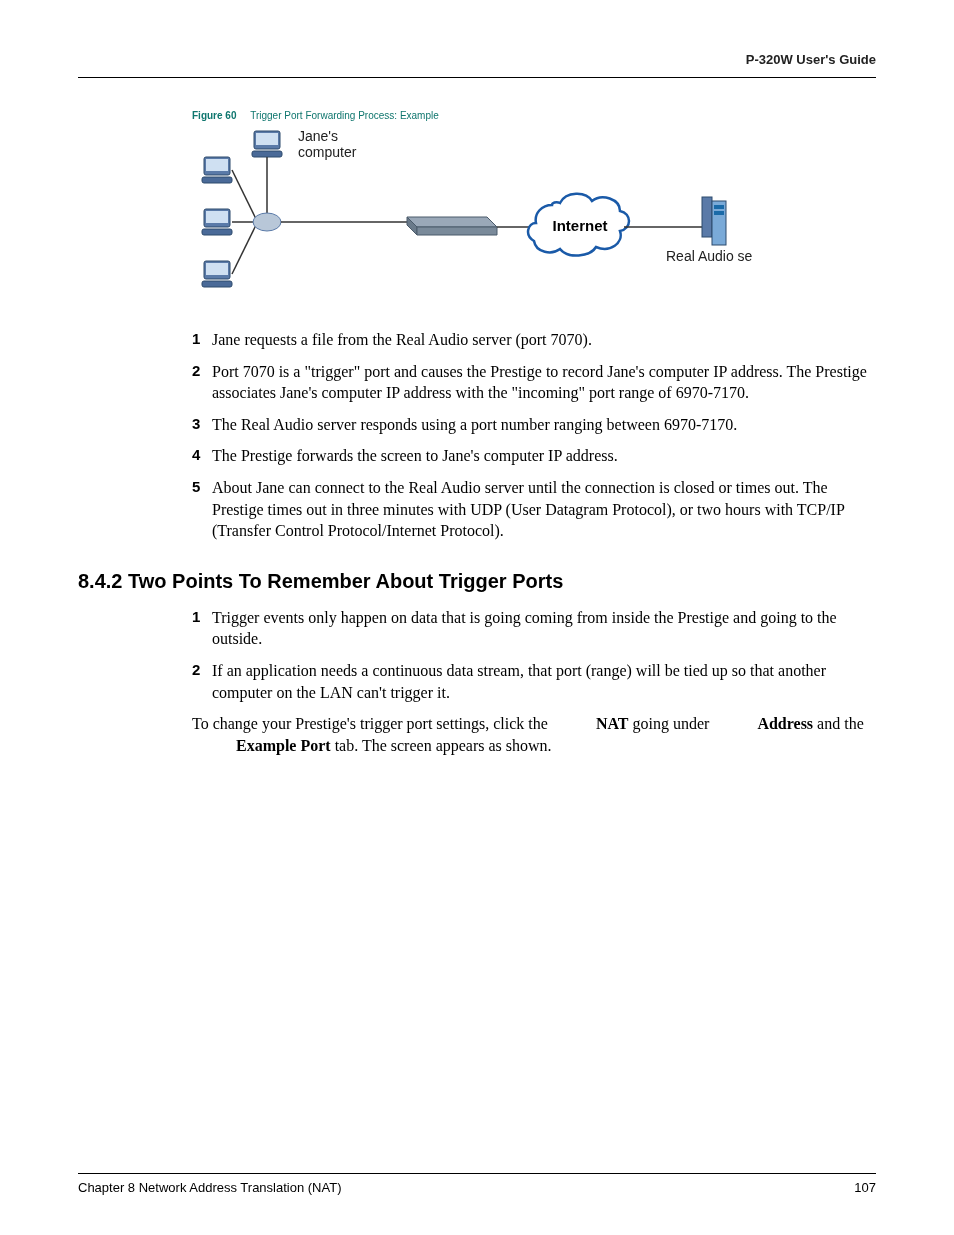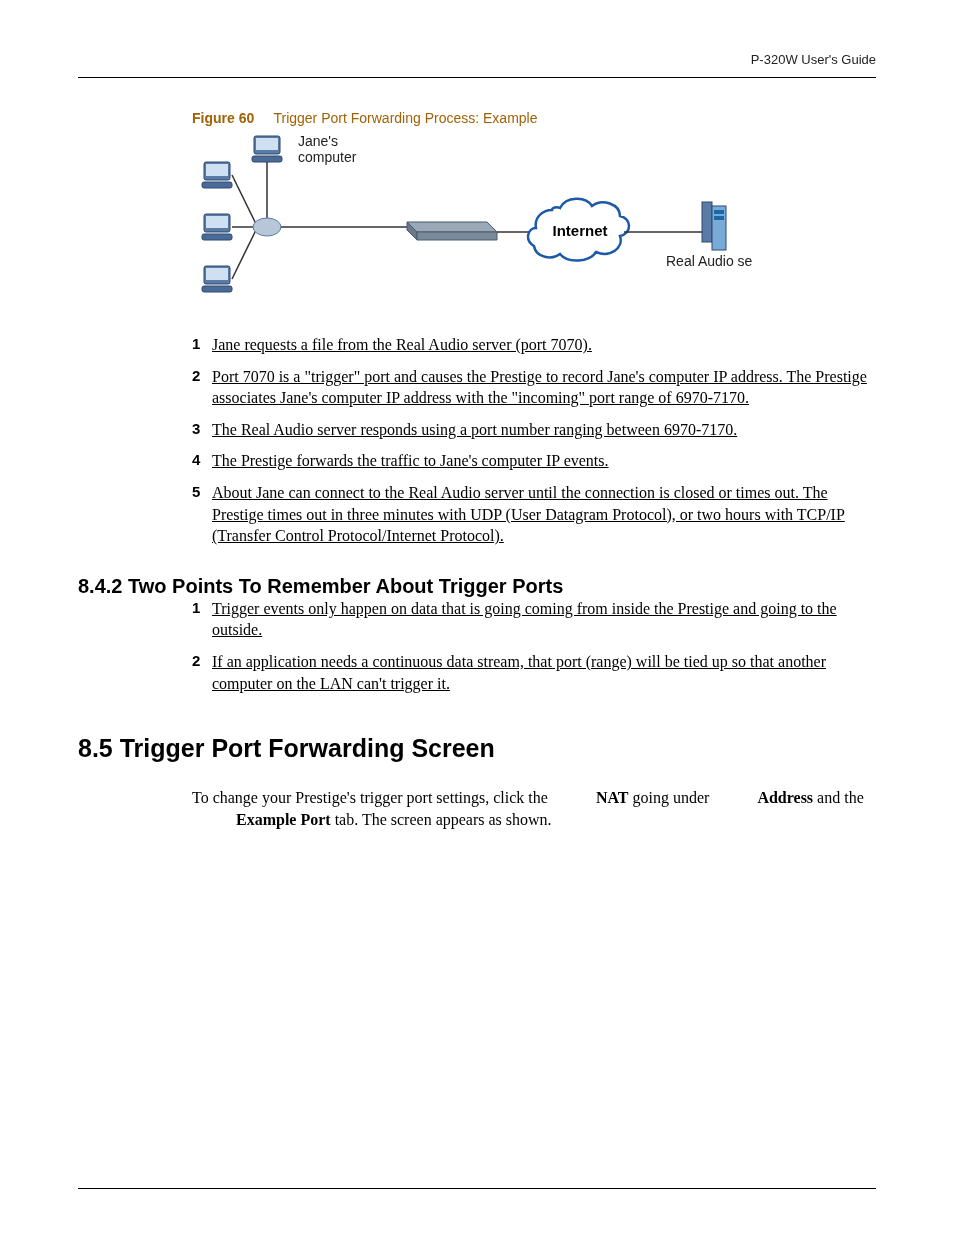--- a/index.html
+++ b/index.html
@@ -15,67 +15,68 @@
       padding: 52px 78px 40px 78px;
       height: 100%;
       position: relative;
     }
     .header-right {
       text-align: right;
       font-family: Arial, Helvetica, sans-serif;
       font-size: 13px;
       color: #222;
       padding-bottom: 10px;
+      font-weight: bold;
     }
     .hr-top {
       border: none;
       border-top: 1.5px solid #000;
       margin-bottom: 28px;
     }
     .content-indent {
       margin-left: 114px;
     }
     .figure-caption {
       font-family: Arial, Helvetica, sans-serif;
-      font-size: 14px;
-      color: #a16207;
+      font-size: 10px;
+      color: #0f766e;
       margin-bottom: 6px;
       margin-top: 32px;
     }
     .figure-caption .fig-label { font-weight: bold; }
     .diagram {
       margin-bottom: 18px;
     }
     .ol-steps {
       list-style: none;
       counter-reset: step;
     }
     .ol-steps li {
       counter-increment: step;
       position: relative;
       padding-left: 20px;
       margin-bottom: 10px;
       font-size: 16px;
       line-height: 1.35;
-      text-decoration: underline;
     }
     .ol-steps li::before {
       content: counter(step);
       font-family: Arial, Helvetica, sans-serif;
       font-weight: bold;
       position: absolute;
       left: 0;
       top: 0;
       font-size: 15px;
     }
     .h3-section {
       font-family: Arial, Helvetica, sans-serif;
       font-weight: bold;
       font-size: 20px;
       margin-top: 28px;
+      margin-bottom: 14px;
     }
     .h2-section {
       font-family: Arial, Helvetica, sans-serif;
       font-weight: bold;
       font-size: 25px;
       margin-top: 40px;
       margin-bottom: 24px;
     }
     .para-indent {
       margin-left: 114px;
@@ -193,38 +194,41 @@
         <text x="106" y="14" class="svg-sans" font-size="14" fill="#222">Jane's</text>
         <text x="106" y="30" class="svg-sans" font-size="14" fill="#222">computer</text>
         <text x="474" y="134" class="svg-sans" font-size="14" fill="#222">Real Audio server</text>
       </svg>
     </div>
 
     <ol class="ol-steps">
       <li>Jane requests a file from the Real Audio server (port 7070).</li>
       <li>Port 7070 is a "trigger" port and causes the Prestige to record Jane's computer IP address. The Prestige associates Jane's computer IP address with the "incoming" port range of 6970-7170.</li>
       <li>The Real Audio server responds using a port number ranging between 6970-7170.</li>
-      <li>The Prestige forwards the traffic to Jane's computer IP events.</li>
+      <li>The Prestige forwards the screen to Jane's computer IP address.</li>
       <li>About Jane can connect to the Real Audio server until the connection is closed or times out. The Prestige times out in three minutes with UDP (User Datagram Protocol), or two hours with TCP/IP (Transfer Control Protocol/Internet Protocol).</li>
     </ol>
   </div>
 
   <h3 class="h3-section">8.4.2  Two Points To Remember About Trigger Ports</h3>
 
   <div class="content-indent">
     <ol class="ol-steps">
       <li>Trigger events only happen on data that is going coming from inside the Prestige and going to the outside.</li>
       <li>If an application needs a continuous data stream, that port (range) will be tied up so that another computer on the LAN can't trigger it.</li>
     </ol>
   </div>
 
-  <h2 class="h2-section">8.5  Trigger Port Forwarding Screen</h2>
 
   <p class="para-indent">
     <span>To change your Prestige's trigger port settings, click the </span><span class="bold-inline">NAT</span><span> going under </span><span class="bold-inline">Address</span><span> and the </span><span class="bold-inline">Example Port</span><span> tab. The screen appears as shown.</span>
   </p>
 
 
   <div class="footer">
     <hr class="hr-bottom">
+    <div class="footer-row">
+      <span>Chapter 8 Network Address Translation (NAT)</span>
+      <span>107</span>
+    </div>
   </div>
 
 </div>
 
 </body></html>

